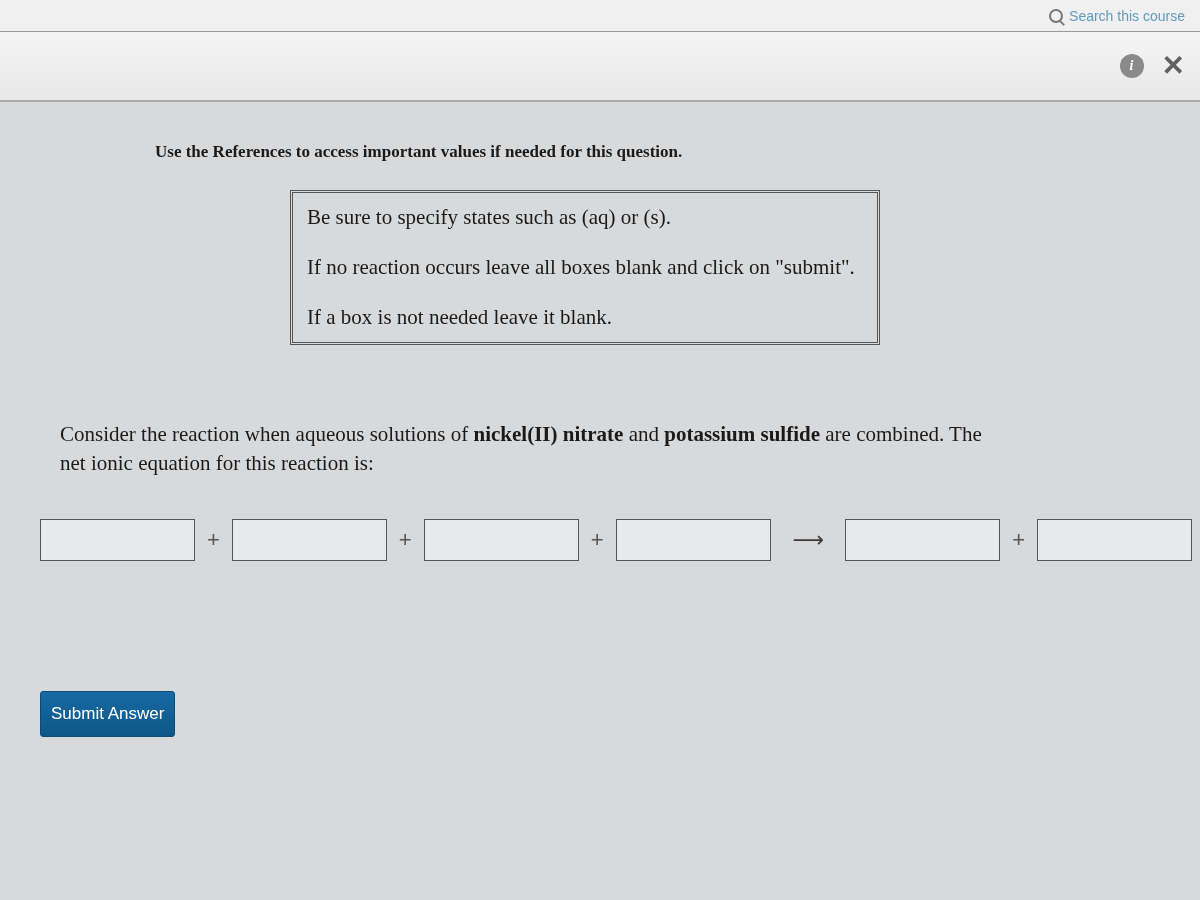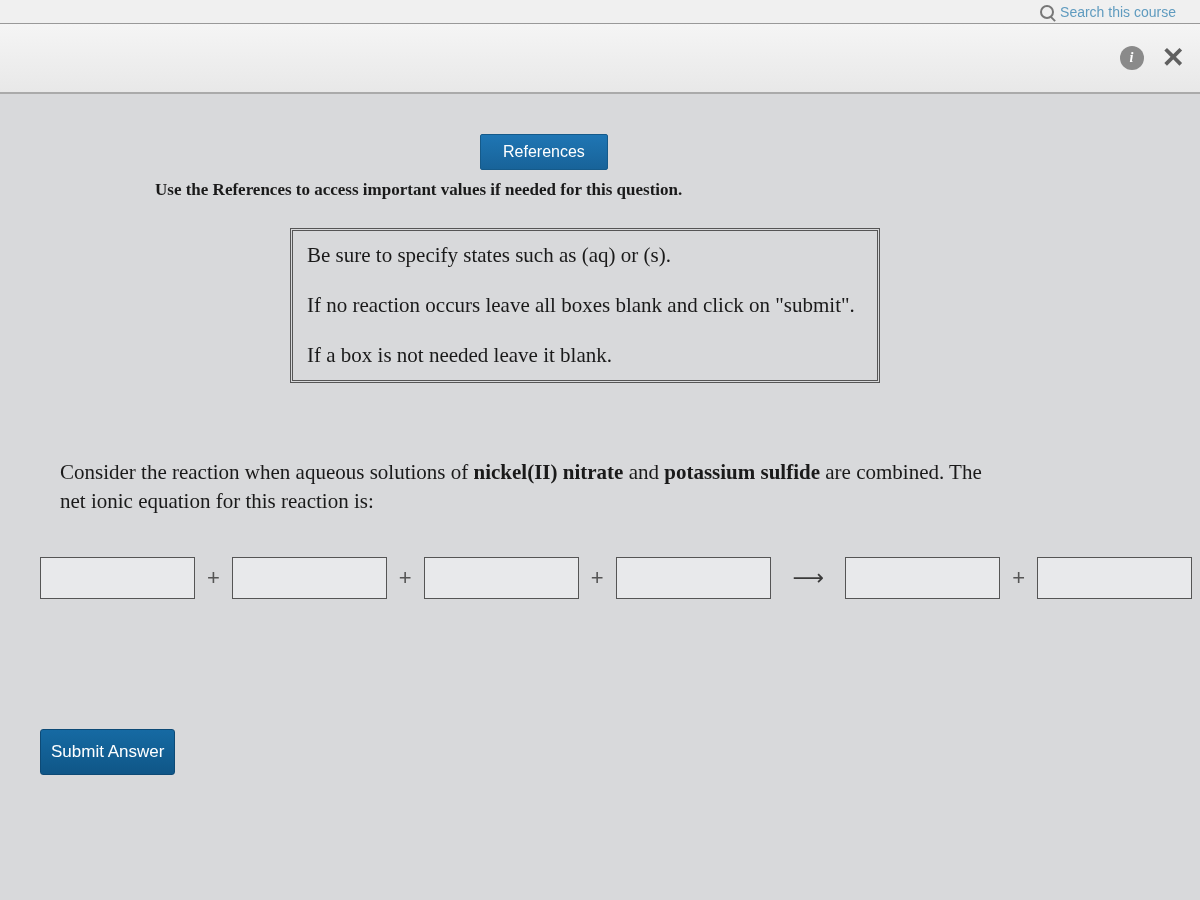--- a/index.html
+++ b/index.html
@@ -5,27 +5,27 @@
 * { box-sizing: border-box; margin: 0; padding: 0; }
 body {
   font-family: Georgia, 'Times New Roman', serif;
   background: #d8d9db;
   width: 1200px;
   height: 900px;
   overflow: hidden;
   position: relative;
 }
 .top-bar {
-  height: 24px;
+  height: 32px;
   background: #f0f0f0;
   border-bottom: 1px solid #999;
   display: flex;
   justify-content: flex-end;
   align-items: center;
-  padding-right: 24px;
+  padding-right: 15px;
   font-family: Arial, sans-serif;
   font-size: 14px;
   color: #5f9bbf;
 }
 .toolbar {
   height: 70px;
   background: linear-gradient(#f5f5f5, #e8e8e8);
   border-bottom: 2px solid #aaa;
   display: flex;
   justify-content: flex-end;
@@ -175,23 +175,20 @@
   </div>
 </div>
 
 <div class="toolbar">
   <div class="info-icon">i</div>
   <div class="close-icon">✕</div>
 </div>
 
 <div class="content">
 
-  <div class="ref-row">
-    <button class="references-btn">References</button>
-  </div>
 
   <p class="ref-instruction">
     <b>Use the References to access important values if needed for this question.</b>
   </p>
 
   <div class="instruction-box">
     <p>Be sure to specify states such as (aq) or (s).</p>
     <p>If no reaction occurs leave all boxes blank and click on "submit".</p>
     <p>If a box is not needed leave it blank.</p>
   </div>

